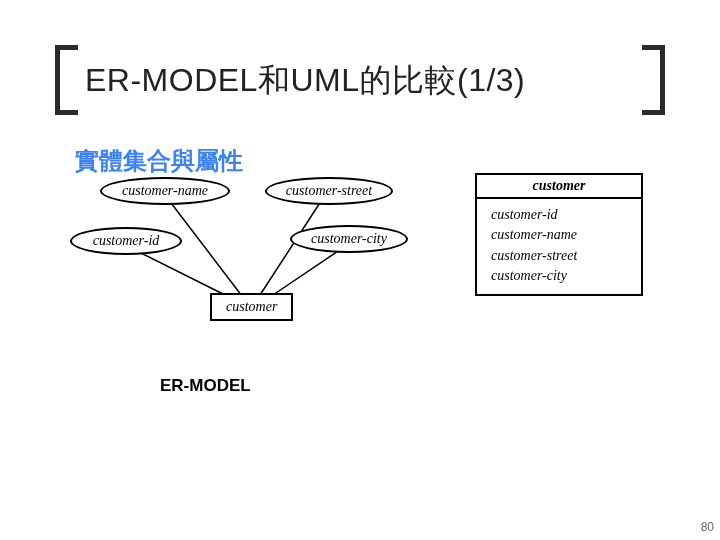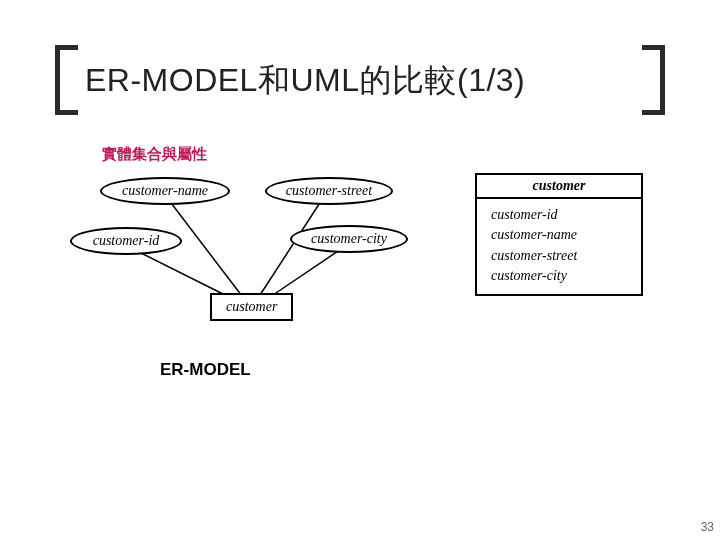--- a/index.html
+++ b/index.html
@@ -47,24 +47,23 @@
     font-size: 32px;
     color: #222;
     padding-left: 30px;
     line-height: 60px;
     letter-spacing: 0.5px;
   }
   .subtitle {
     position: absolute;
     top: 145px;
     left: 75px;
-    font-size: 15px;
+    font-size: 24px;
     font-weight: bold;
-    color: #be185d;
-    margin-left: 27px;
+    color: #3b82f6;
   }
   .diagram-area {
     position: absolute;
     top: 165px;
     left: 70px;
     width: 580px;
     height: 180px;
   }
   
   .ellipse {
@@ -172,18 +171,18 @@
       <div class="uml-attrs">
         <div>customer-id</div>
         <div>customer-name</div>
         <div>customer-street</div>
         <div>customer-city</div>
       </div>
     </div>
 
   </div>
 
-  <div class="caption" style="left:160px; top:360px;">ER-MODEL</div>
+  <div class="caption" style="left:160px; top:376px;">ER-MODEL</div>
 
 
-  <div class="page-num">33</div>
+  <div class="page-num">80</div>
 
 </div>
 
 </body></html>

